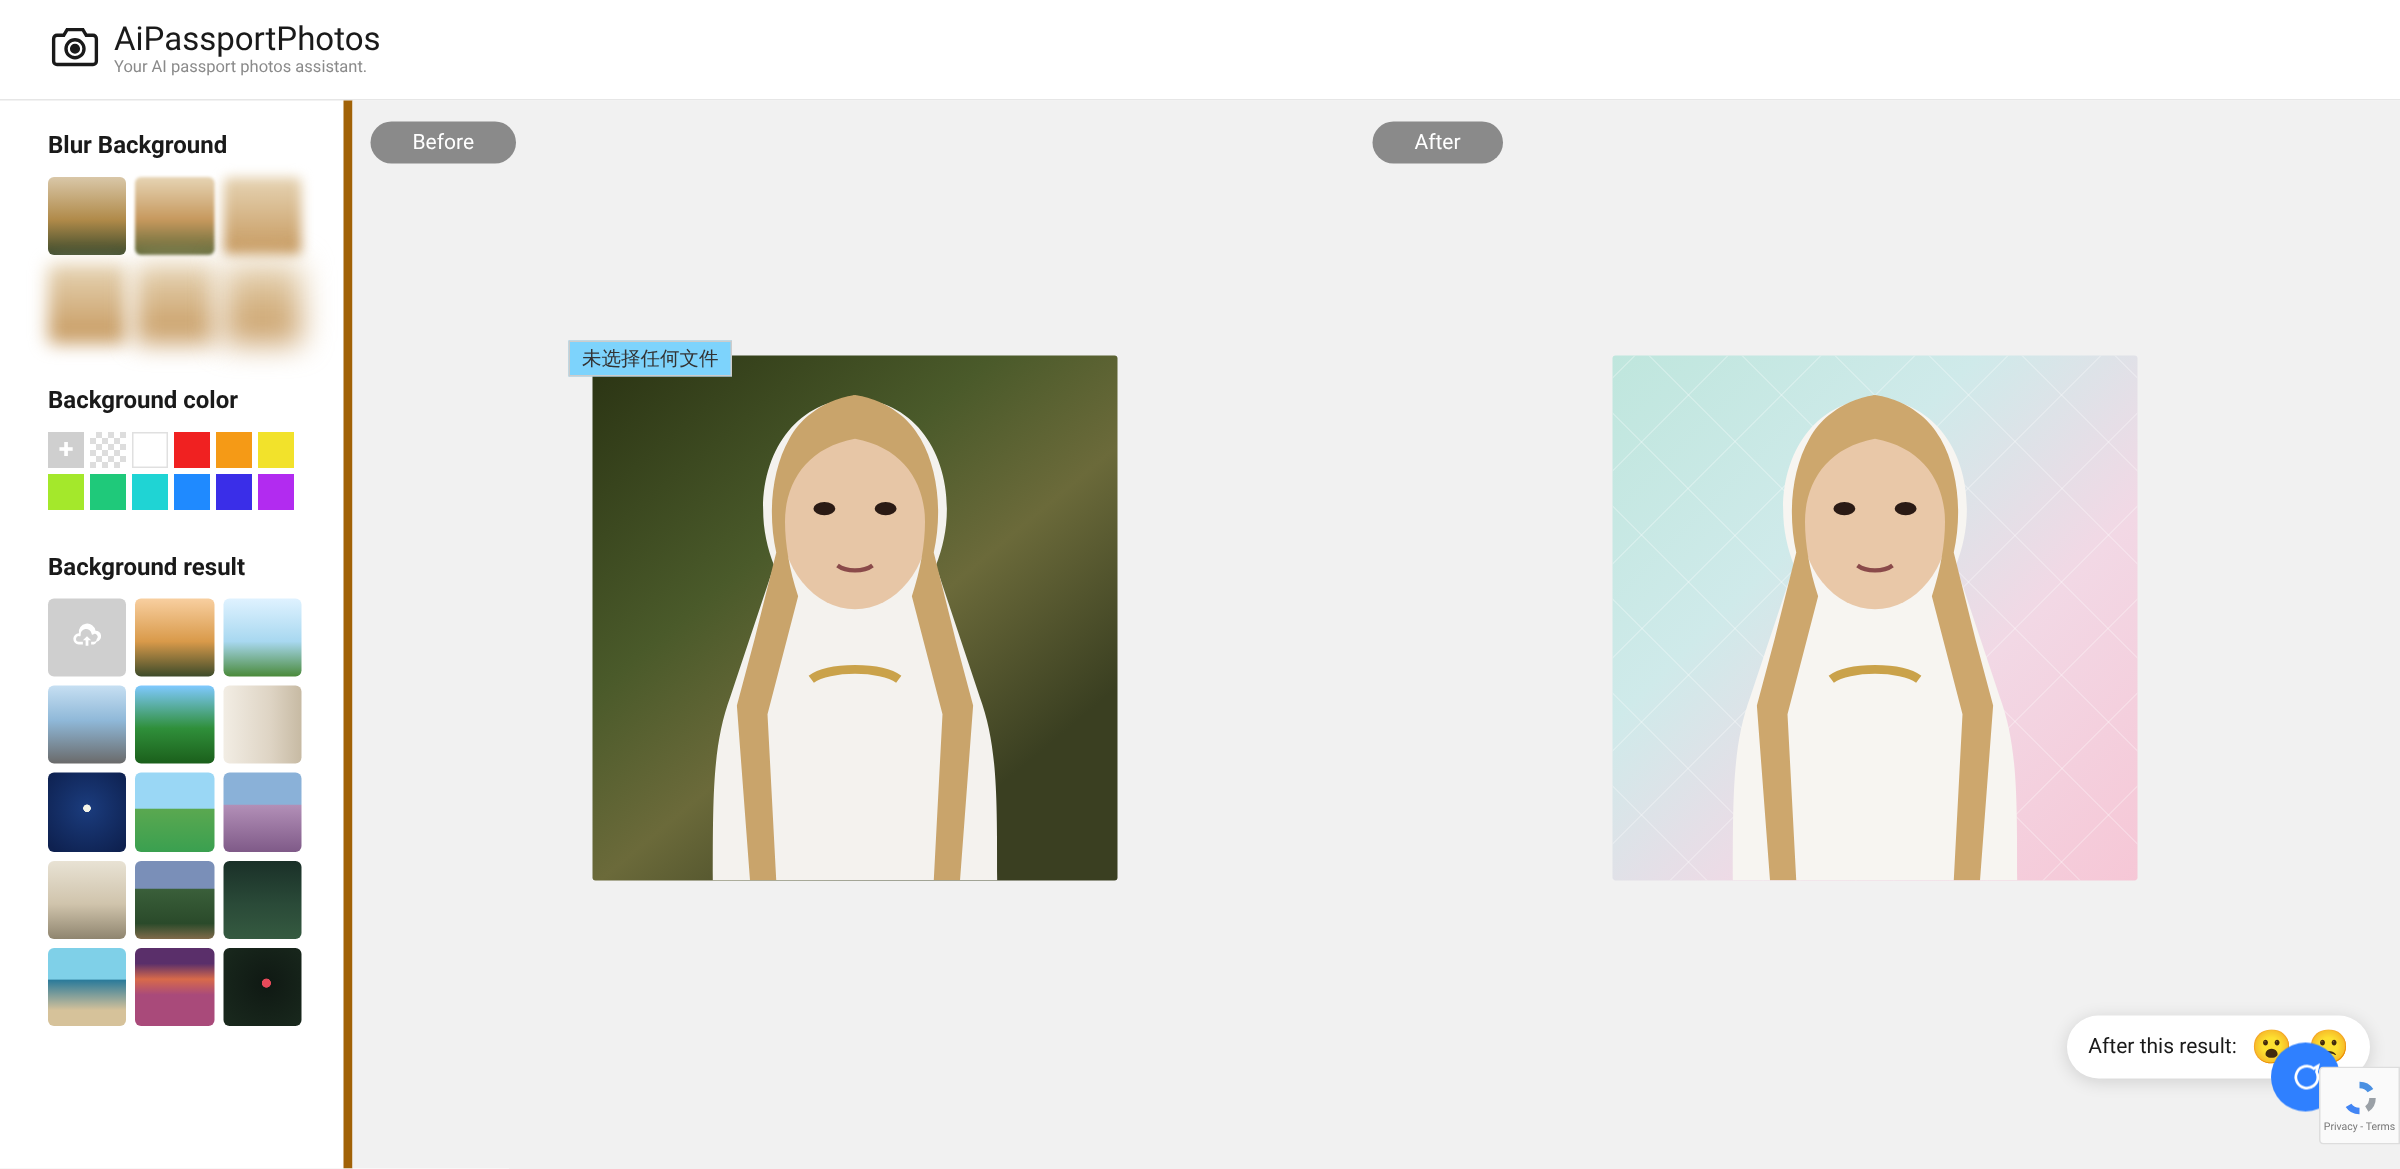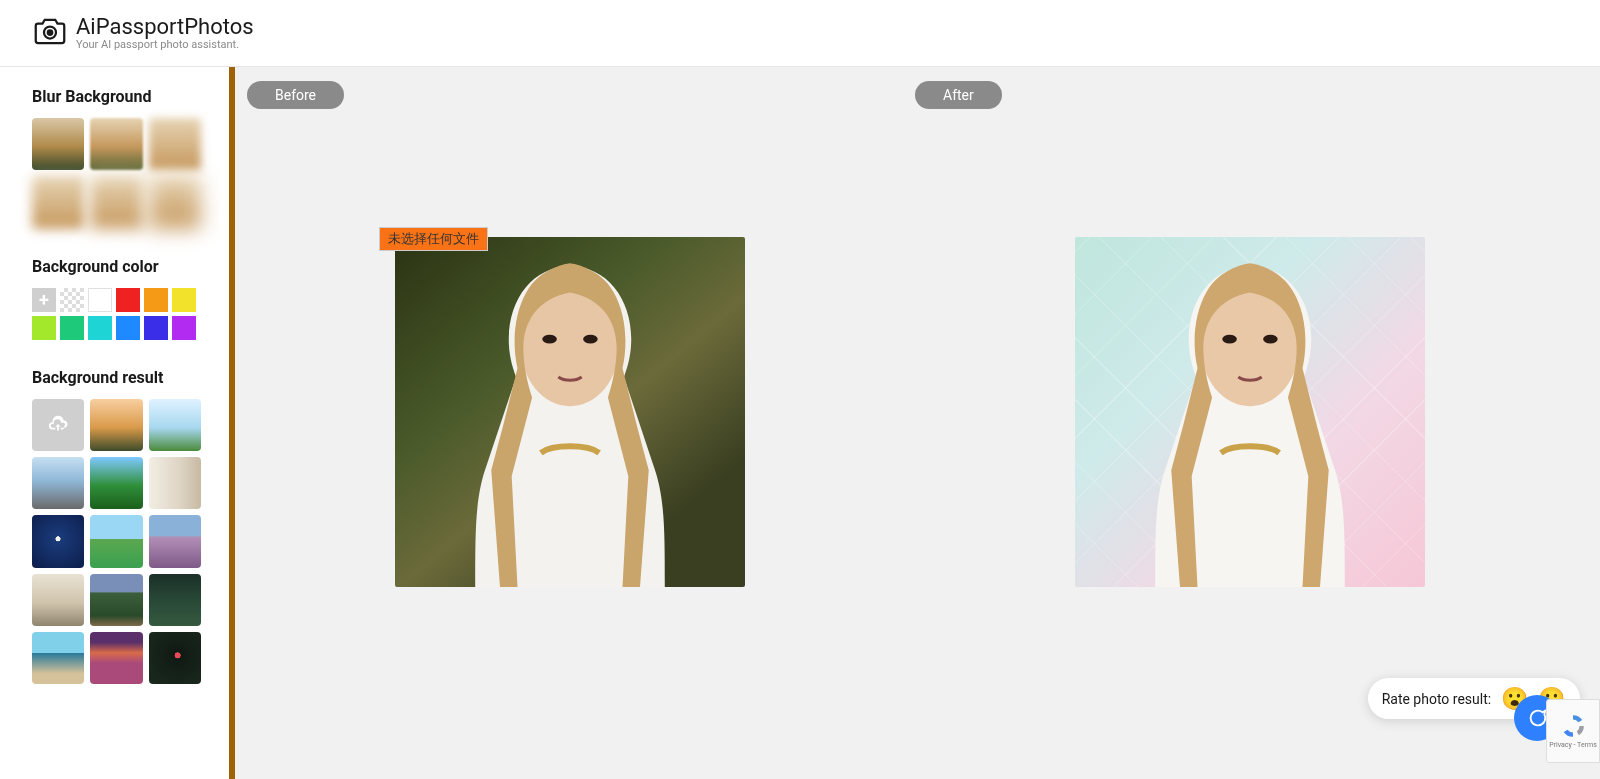--- a/index.html
+++ b/index.html
@@ -35,31 +35,31 @@
 .upload-thumb { background:#cfcfcf; color:#fff; display:flex; align-items:center; justify-content:center; }
 .upload-thumb svg { width:22px; height:22px; }
 
 
 .canvas { flex:1; background:#f1f1f1; position:relative; overflow:hidden; }
 .pill { position:absolute; top:14px; background:#8a8a8a; color:#fff; padding:6px 28px; border-radius:16px; font-size:14px; }
 .pill.before { left:12px; }
 .pill.after { left:680px; }
 .img-before, .img-after { position:absolute; top:170px; width:350px; height:350px; border-radius:2px; overflow:hidden; }
 .img-before { left:160px; background: linear-gradient(140deg,#2a3313,#4a5a2a 35%,#6b6a3a 55%,#3a3f21 80%); }
-.tooltip { position:absolute; top:160px; left:144px; background:#f97316; border:1px solid #ccc; padding:2px 8px; font-size:13px; color:#333; z-index:5; }
+.tooltip { position:absolute; top:160px; left:144px; background:#7dd3fc; border:1px solid #ccc; padding:2px 8px; font-size:13px; color:#333; z-index:5; }
 .img-after { left:840px; background: linear-gradient(135deg,#bfe6dd 0%,#cfeaea 35%,#f2d8e5 65%,#f6c7d6 100%); }
 .portrait { position:absolute; bottom:0; left:50%; transform:translateX(-50%); width:92%; height:100%; }
 .wm { position:absolute; inset:0; background-image:repeating-linear-gradient(45deg, rgba(255,255,255,.25) 0 1px, transparent 1px 44px), repeating-linear-gradient(-45deg, rgba(255,255,255,.25) 0 1px, transparent 1px 44px); pointer-events:none; }
 
 
 .rate-pill { position:fixed; right:20px; bottom:60px; background:#fff; border-radius:26px; box-shadow:0 2px 12px rgba(0,0,0,.14); padding:8px 14px; display:flex; align-items:center; gap:10px; font-size:14px; }
 .emoji { font-size:22px; cursor:pointer; }
 .chat-fab { position:fixed; right:40px; bottom:38px; width:46px; height:46px; border-radius:50%; background:#2f80ff; display:flex; align-items:center; justify-content:center; cursor:pointer; }
 .chat-fab svg { width:22px; height:22px; color:#fff; }
-.recaptcha { position:fixed; right:0; bottom:16px; width:54px; height:64px; background:#fafafa; border:1px solid #ddd; border-radius:3px 0 0 3px; display:flex; flex-direction:column; align-items:center; justify-content:center; font-size:7px; color:#777; gap:2px; }
+.recaptcha { position:fixed; right:0; bottom:16px; width:54px; height:52px; background:#fafafa; border:1px solid #ddd; border-radius:3px 0 0 3px; display:flex; flex-direction:column; align-items:center; justify-content:center; font-size:7px; color:#777; gap:2px; }
 .recaptcha svg { width:26px; height:26px; }
 
 
 .bl0{background:linear-gradient(180deg,#d9c7a8,#b08a49 55%,#3a4a2c);}
 .bl1{background:linear-gradient(180deg,#e6d4b4,#c6985d 55%,#5a6636); filter:blur(1px);}
 .bl2{background:linear-gradient(180deg,#e6d4b4,#c6985d); filter:blur(4px);}
 .bl3{background:linear-gradient(180deg,#e6d4b4,#c6985d); filter:blur(6px);}
 .bl4{background:linear-gradient(180deg,#e6d4b4,#c6985d); filter:blur(8px);}
 .bl5{background:linear-gradient(180deg,#e6d4b4,#c6985d); filter:blur(10px);}
 .bp1{background:linear-gradient(180deg,#f8cfa0,#d99a4a 55%,#3d4b2a);}
@@ -84,21 +84,21 @@
   <div class="logo-wrap">
     <span class="logo-icon">
       <svg viewBox="0 0 48 48" fill="none" stroke="#1a1a1a" stroke-width="3">
           <path d="M8 14h6l3-5h14l3 5h6a3 3 0 0 1 3 3v20a3 3 0 0 1-3 3H8a3 3 0 0 1-3-3V17a3 3 0 0 1 3-3z"></path>
           <circle cx="24" cy="26" r="8"></circle>
           <circle cx="24" cy="26" r="3" fill="#1a1a1a"></circle>
         </svg>
     </span>
     <div class="logo-text">
       <span class="brand">AiPassportPhotos</span>
-      <span class="tagline">Your AI passport photo assistant.</span>
+      <span class="tagline">Your AI passport photos assistant.</span>
     </div>
   </div>
 </div>
 
 <div class="layout">
 
   <aside class="sidebar">
     <h3>Blur Background</h3>
     <div class="thumb-grid">
       <div class="thumb bl0"></div>
@@ -176,21 +176,21 @@
         <ellipse cx="86" cy="70" rx="5" ry="3" fill="#2a1a14"></ellipse>
         <ellipse cx="114" cy="70" rx="5" ry="3" fill="#2a1a14"></ellipse>
         <path d="M92 96c4 3 12 3 16 0" stroke="#8a4a4a" stroke-width="2" fill="none"></path>
         <path d="M80 148c8-6 32-6 40 0" stroke="#caa24a" stroke-width="4" fill="none"></path>
       </svg>
     </div>
   </main>
 </div>
 
 <div class="rate-pill">
-  <span>Rate photo result:</span>
+  <span>After this result:</span>
   <span class="emoji">😮</span>
   <span class="emoji">🙁</span>
 </div>
 
 <div class="chat-fab">
   <svg viewBox="0 0 24 24" fill="none" stroke="currentColor" stroke-width="2">
       <path d="M21 12a8 8 0 1 1-3-6.2L21 4l-1 4.3A8 8 0 0 1 21 12z"></path>
     </svg>
 </div>
 

